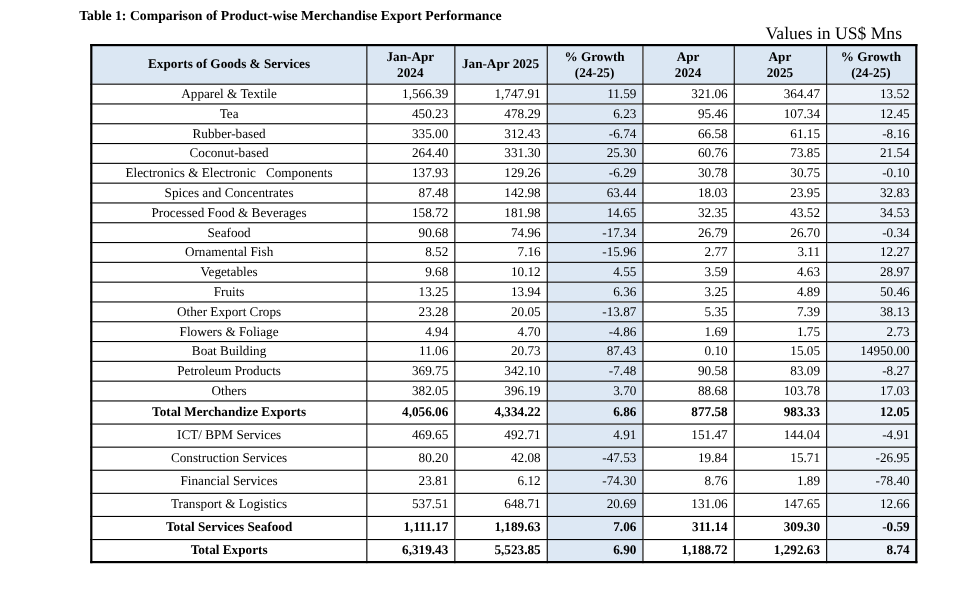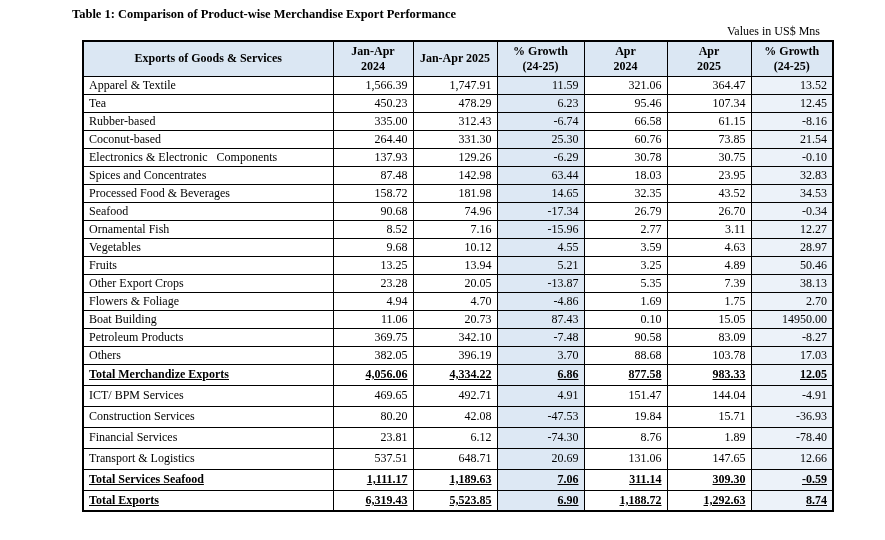--- a/index.html
+++ b/index.html
@@ -26,21 +26,21 @@
   }
   .title {
     font-size: 12.5px;
     font-weight: bold;
     margin-left: 2px;
     height: 17px;
     line-height: 17px;
     white-space: nowrap;
   }
   .units-note {
-    font-size: 12px;
+    font-size: 16px;
     text-align: right;
     height: 16px;
     line-height: 16px;
     margin-bottom: 1px;
   }
   table {
     border-collapse: collapse;
     table-layout: fixed;
     width: 750px;
     border: 2px solid var(--border-c);
@@ -57,23 +57,23 @@
     font-weight: bold;
     text-align: center;
     height: 35px;
     vertical-align: middle;
     padding: 0 2px;
   }
   .hl { line-height: 15px; }
   .hl:empty { display: none; }
   tbody td { height: 18px; }
   tr.tall td { height: 21px; }
-  tr.bold td { font-weight: bold; text-decoration: underline; }
+  tr.bold td { font-weight: bold; }
   .cell-name {
-    text-align: left;
+    text-align: center;
     white-space: pre-wrap;
   }
   .cell-num { text-align: right; }
   .growth1 { background: var(--growth1-bg); }
   .growth2 { background: var(--growth2-bg); }
 </style>
 </head>
 <body>
 
 <div class="container">
@@ -210,42 +210,42 @@
           <td class="cell-num">10.12</td>
           <td class="cell-num growth1">4.55</td>
           <td class="cell-num">3.59</td>
           <td class="cell-num">4.63</td>
           <td class="cell-num growth2">28.97</td>
         </tr>
         <tr>
           <td class="cell-name">Fruits</td>
           <td class="cell-num">13.25</td>
           <td class="cell-num">13.94</td>
-          <td class="cell-num growth1">5.21</td>
+          <td class="cell-num growth1">6.36</td>
           <td class="cell-num">3.25</td>
           <td class="cell-num">4.89</td>
           <td class="cell-num growth2">50.46</td>
         </tr>
         <tr>
           <td class="cell-name">Other Export Crops</td>
           <td class="cell-num">23.28</td>
           <td class="cell-num">20.05</td>
           <td class="cell-num growth1">-13.87</td>
           <td class="cell-num">5.35</td>
           <td class="cell-num">7.39</td>
           <td class="cell-num growth2">38.13</td>
         </tr>
         <tr>
           <td class="cell-name">Flowers &amp; Foliage</td>
           <td class="cell-num">4.94</td>
           <td class="cell-num">4.70</td>
           <td class="cell-num growth1">-4.86</td>
           <td class="cell-num">1.69</td>
           <td class="cell-num">1.75</td>
-          <td class="cell-num growth2">2.70</td>
+          <td class="cell-num growth2">2.73</td>
         </tr>
         <tr>
           <td class="cell-name">Boat Building</td>
           <td class="cell-num">11.06</td>
           <td class="cell-num">20.73</td>
           <td class="cell-num growth1">87.43</td>
           <td class="cell-num">0.10</td>
           <td class="cell-num">15.05</td>
           <td class="cell-num growth2">14950.00</td>
         </tr>
@@ -285,21 +285,21 @@
           <td class="cell-num">144.04</td>
           <td class="cell-num growth2">-4.91</td>
         </tr>
         <tr class="tall">
           <td class="cell-name">Construction Services</td>
           <td class="cell-num">80.20</td>
           <td class="cell-num">42.08</td>
           <td class="cell-num growth1">-47.53</td>
           <td class="cell-num">19.84</td>
           <td class="cell-num">15.71</td>
-          <td class="cell-num growth2">-36.93</td>
+          <td class="cell-num growth2">-26.95</td>
         </tr>
         <tr class="tall">
           <td class="cell-name">Financial Services</td>
           <td class="cell-num">23.81</td>
           <td class="cell-num">6.12</td>
           <td class="cell-num growth1">-74.30</td>
           <td class="cell-num">8.76</td>
           <td class="cell-num">1.89</td>
           <td class="cell-num growth2">-78.40</td>
         </tr>

